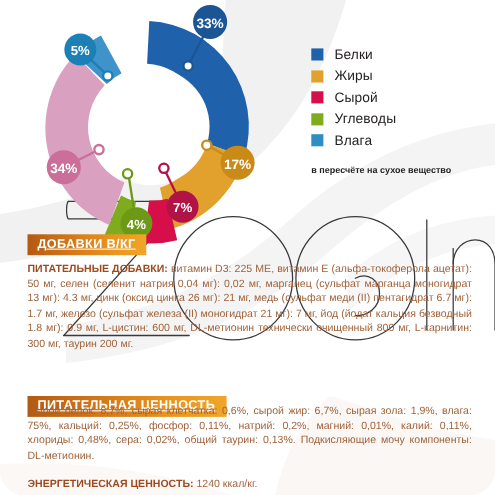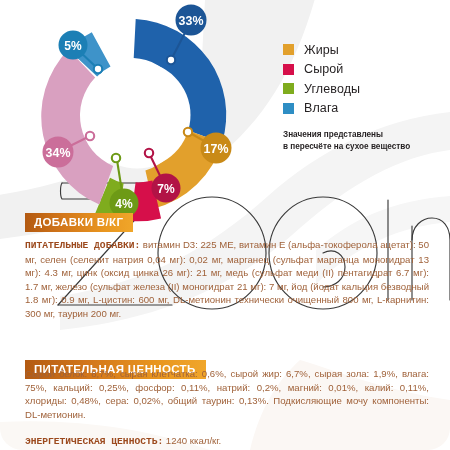--- a/index.html
+++ b/index.html
@@ -26,27 +26,28 @@
   .legend-sw{width:11px;height:11px;flex:0 0 11px;margin-right:10px;}
   .legend-lb{font-size:12.5px;color:#231f20;letter-spacing:.1px;line-height:1;}
   .legend-note{margin-top:11px;font-size:8.2px;font-weight:bold;color:#231f20;line-height:1.42;}
 
   
   .sec-badge{
     position:absolute;z-index:5;height:19px;line-height:19px;
     padding:0 10px 0 9px;color:#fff;font-weight:bold;font-size:11.5px;
     letter-spacing:.35px;white-space:nowrap;
     background:linear-gradient(90deg,#b35a12 0%,#d2761a 34%,#e8951f 72%,#f0a62a 100%);
+    text-decoration:underline;
   }
   #badge-additives{left:25px;top:213px;}
   #badge-nutrition{left:25px;top:360px;text-align:right;}
 
   
   .copy{position:absolute;z-index:5;color:#a0623a;font-size:9.6px;line-height:1.42;text-align:justify;}
-  .copy b{color:#9c4a1e;font-weight:bold;font-family:Liberation Mono, monospace;}
+  .copy b{color:#9c4a1e;font-weight:bold;}
   #copy-additives{left:25px;top:238px;width:404px;}
   #copy-nutrition{left:25px;top:367px;width:404px;}
   .copy .ev{display:block;margin-top:13px;}
 </style>
 </head>
 <body>
 
 <div id="root">
 
   <svg class="bg-swoosh" width="450" height="450" viewBox="0 0 450 450">
@@ -168,20 +169,24 @@
         <line x1="77" y1="49" x2="96" y2="67" stroke="#1c7fb5" stroke-width="2.1"></line>
         <circle cx="98" cy="69" r="4.2" fill="#ffffff" stroke="#1c7fb5" stroke-width="2.1"></circle>
         <circle cx="73" cy="45" r="14.5" fill="#1c7fb5"></circle>
         <text x="73" y="50" text-anchor="middle" fill="#ffffff" font-family="Liberation Sans, sans-serif" font-size="12" font-weight="bold">5%</text>
       </g>
     </svg>
   </div>
 
   <div class="legend">
 
+    <div class="legend-row">
+      <span class="legend-sw" style="background:#1f62ab"></span>
+      <span class="legend-lb">Белки</span>
+    </div>
 
     <div class="legend-row">
       <span class="legend-sw" style="background:#e2a02c"></span>
       <span class="legend-lb">Жиры</span>
     </div>
 
     <div class="legend-row">
       <span class="legend-sw" style="background:#d60f4a"></span>
       <span class="legend-lb">Сырой</span>
     </div>
@@ -191,21 +196,20 @@
       <span class="legend-lb">Углеводы</span>
     </div>
 
 
     <div class="legend-row">
       <span class="legend-sw" style="background:#2e8ec4"></span>
       <span class="legend-lb">Влага</span>
     </div>
 
     <div class="legend-note">
-      <div>Значения представлены</div>
       <div>в пересчёте на сухое вещество</div>
     </div>
   </div>
 
   <div class="sec-badge" id="badge-additives">ДОБАВКИ В/КГ</div>
 
   <div class="copy" id="copy-additives">
     <b>ПИТАТЕЛЬНЫЕ ДОБАВКИ:</b><span> витамин D3: 225 МЕ, витамин Е (альфа-токоферола ацетат): 50 мг, селен (селенит натрия 0,04 мг): 0,02 мг, марганец (сульфат марганца моногидрат 13 мг): 4.3 мг, цинк (оксид цинка 26 мг): 21 мг, медь (сульфат меди (II) пентагидрат 6.7 мг): 1.7 мг, железо (сульфат железа (II) моногидрат 21 мг): 7 мг, йод (йодат кальция безводный 1.8 мг): 0.9 мг, L-цистин: 600 мг, DL-метионин технически очищенный 800 мг, L-карнитин: 300 мг, таурин 200 мг.</span>
   </div>
 

